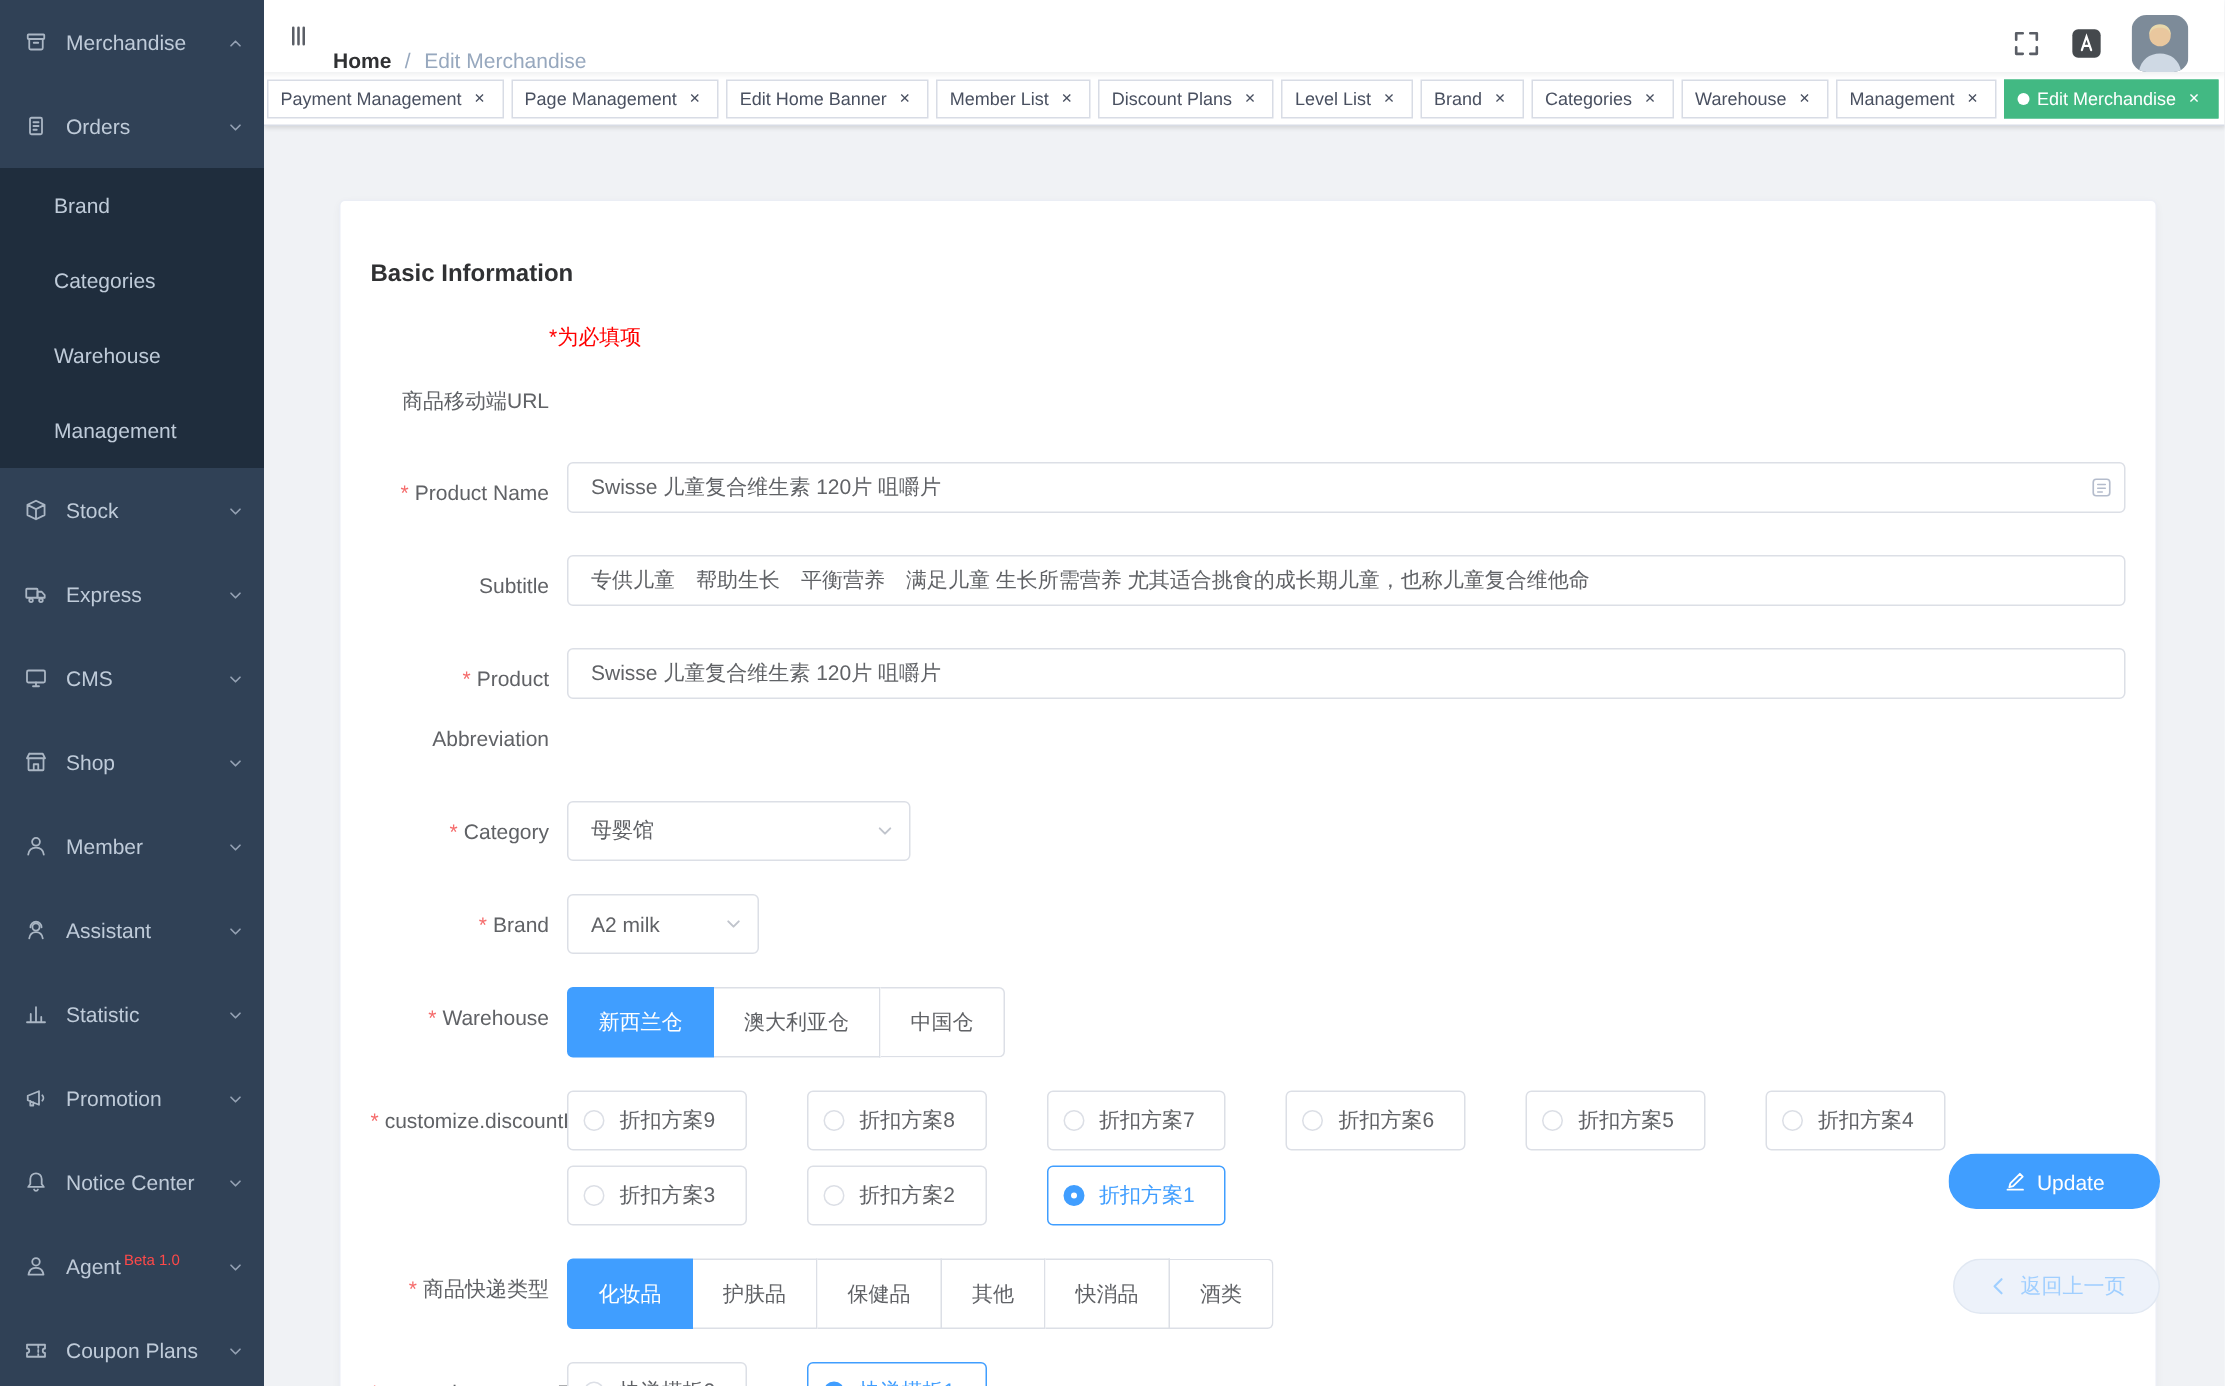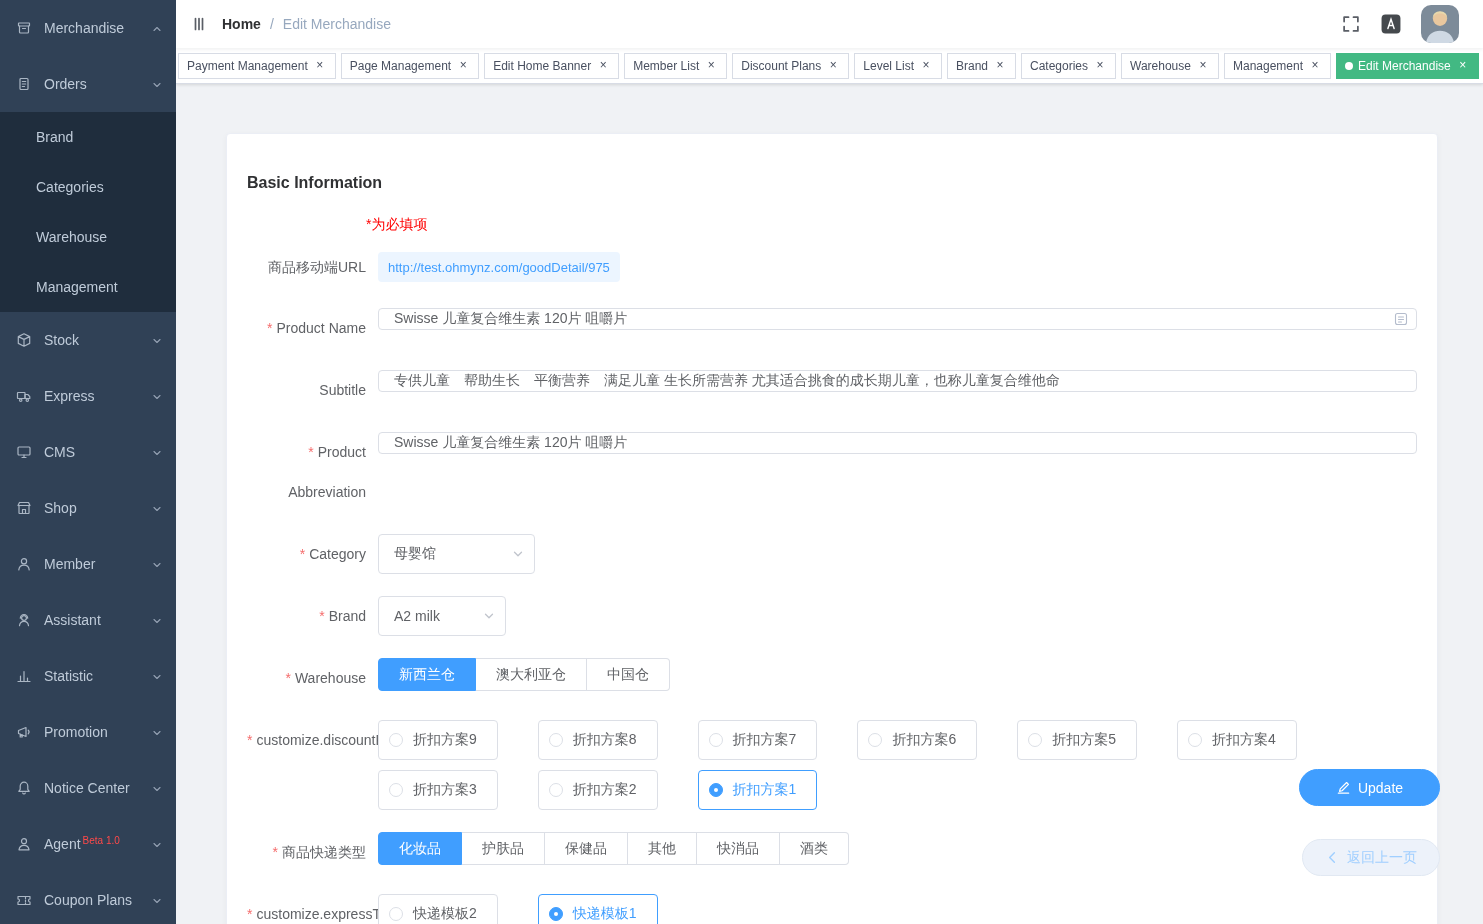--- a/index.html
+++ b/index.html
@@ -14,21 +14,21 @@
   .menu-icon { width:16px; height:16px; margin-right:12px; color:#aab6c4; flex:none; }
   .menu-label { white-space:nowrap; }
   .badge-beta { color:#ff4949; font-size:10px; margin-left:2px; position:relative; top:-4px; }
   .menu-arrow { position:absolute; right:13px; width:12px; height:12px; color:#94a1b3; }
   .submenu { background:#1f2d3d; }
   .submenu-item { height:50px; line-height:50px; padding-left:36px;
     color:#bfcbd9; font-size:14px; cursor:pointer; white-space:nowrap; }
 
   
   .header { position:fixed; left:176px; right:0; top:0; height:48px; background:#fff;
-    display:flex; align-items:center; z-index:25; box-shadow:0 1px 4px rgba(0,21,41,.08); }
+    display:flex; align-items:flex-end; z-index:25; box-shadow:0 1px 4px rgba(0,21,41,.08); }
   .hamburger { width:46px; height:48px; display:flex; align-items:center;
     justify-content:center; cursor:pointer; color:#5a5e66; }
   .hamburger span { width:16px; height:16px; display:block; }
   .breadcrumb { font-size:14px; display:flex; align-items:center; }
   .crumb-home { font-weight:bold; color:#303133; cursor:pointer; }
   .crumb-sep { color:#97a8be; margin:0 9px; }
   .crumb-current { color:#97a8be; }
   .header-right { margin-left:auto; display:flex; align-items:center; padding-right:24px; }
   .hbtn { width:20px; height:20px; margin-left:20px; cursor:pointer; color:#5a5e66; }
   .avatar { width:38px; height:38px; margin-left:20px; border-radius:10px;
@@ -63,36 +63,36 @@
   .form-label .req { color:#f56c6c; margin-right:4px; }
   .form-label.long { text-align:left; white-space:nowrap; overflow:visible; }
   .form-content { flex:1; min-width:0; }
 
   .row-url { margin-bottom:26px; }
   .row-url .form-label { line-height:30px; }
   .url-chip { display:inline-flex; align-items:center; height:30px; padding:0 10px;
     background:#ecf5ff; color:#409eff; font-size:13px; border-radius:4px; cursor:pointer; }
 
   .input-wrap { position:relative; }
-  .text-input { width:100%; height:22px; border:1px solid #dcdfe6; border-radius:4px;
+  .text-input { width:100%; height:34px; border:1px solid #dcdfe6; border-radius:4px;
     padding:0 30px 0 15px; font-size:14px; color:#606266; outline:none; background:#fff;
     font-family:inherit; }
   .text-input.no-suffix { padding-right:15px; }
   .input-suffix { position:absolute; right:9px; top:50%; transform:translateY(-50%);
     width:14px; height:14px; color:#b4bccc; }
 
   .select { position:relative; height:40px; border:1px solid #dcdfe6; border-radius:4px;
     padding:0 30px 0 15px; font-size:14px; color:#606266; display:inline-flex;
     align-items:center; cursor:pointer; background:#fff; }
-  .select.category { width:157px; }
+  .select.category { width:229px; }
   .select.brand { width:128px; }
   .select .caret { position:absolute; right:9px; width:14px; height:14px; color:#c0c4cc; }
 
   .btn-group { display:inline-flex; }
-  .gbtn { height:33px; padding:0 20px; border:1px solid #dcdfe6; border-left:none;
+  .gbtn { height:47px; padding:0 20px; border:1px solid #dcdfe6; border-left:none;
     background:#fff; font-size:14px; color:#606266; display:inline-flex; align-items:center;
     cursor:pointer; font-family:inherit; }
   .gbtn:first-child { border-left:1px solid #dcdfe6; border-radius:4px 0 0 4px; }
   .gbtn:last-child { border-radius:0 4px 4px 0; }
   .gbtn.active { background:#409eff; border-color:#409eff; color:#fff; }
 
   .radio-group { display:flex; flex-wrap:wrap; gap:10px 40px; max-width:960px;
     position:relative; z-index:2; }
   .radio-box { display:inline-flex; align-items:center; height:40px;
     padding:0 20px 0 10px; border:1px solid #dcdfe6; border-radius:4px; background:#fff;
@@ -331,23 +331,20 @@
     </div>
   </div>
 
 <main class="main">
   <div class="card">
     <h3 class="section-title">Basic Information</h3>
     <div class="required-note">*为必填项</div>
 
     <div class="form-item row-url">
       <label class="form-label">商品移动端URL</label>
-      <div class="form-content">
-        <span class="url-chip">http://test.ohmynz.com/goodDetail/975</span>
-      </div>
     </div>
 
     <div class="form-item">
       <label class="form-label"><span class="req">*</span><span>Product Name</span></label>
       <div class="form-content input-wrap">
         <input class="text-input" value="Swisse 儿童复合维生素 120片 咀嚼片" style="">
         <span class="input-suffix"><svg viewBox="0 0 14 14" fill="none" stroke="currentColor" stroke-width="1.1" stroke-linecap="round" stroke-linejoin="round" width="100%" height="100%">
               <rect x="1.5" y="1.5" width="11" height="11" rx="2"></rect>
               <path d="M4.5 5h5M4.5 7.5h5M4.5 10h3"></path>
             </svg></span>

